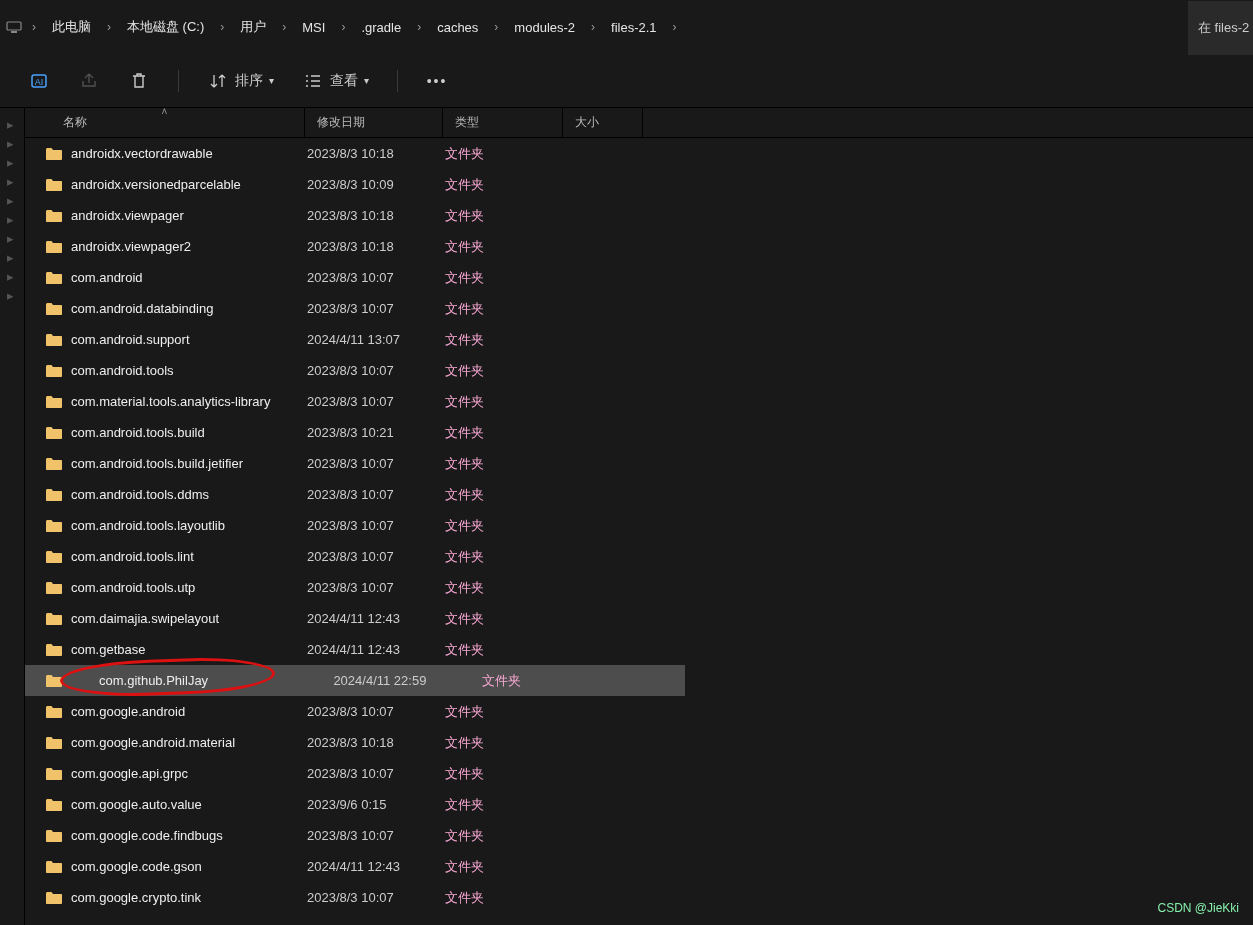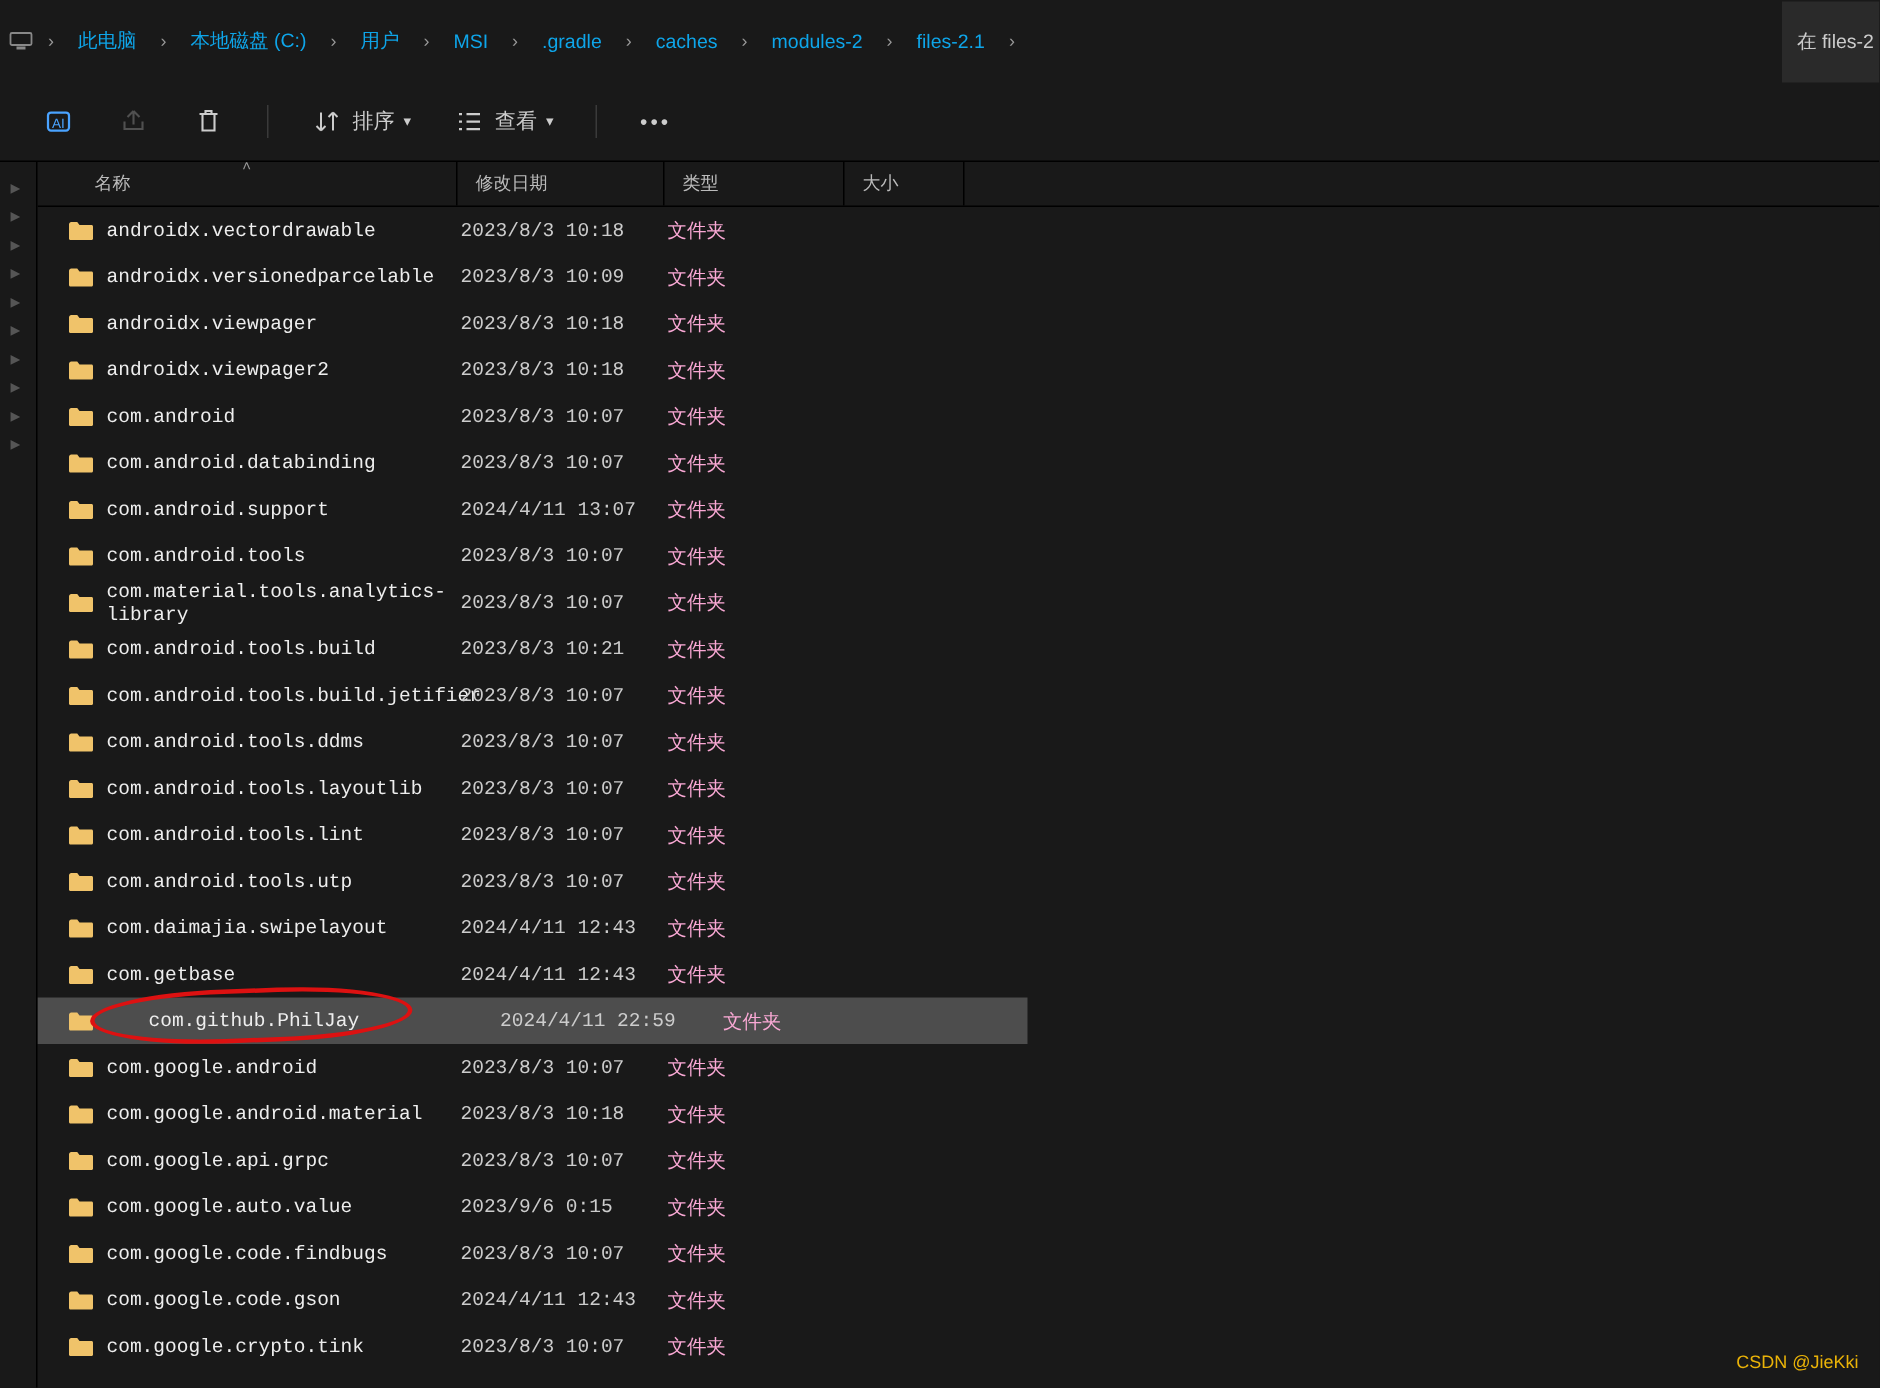--- a/index.html
+++ b/index.html
@@ -29,21 +29,21 @@
     display:flex; align-items:center; justify-content:center;
   }
   .chev {
     width:20px;
     color:#999;
     display:flex; align-items:center; justify-content:center;
     font-size:12px;
   }
   .crumb {
     padding:6px 8px;
-    color:#0ea5e9;
+    color:#e5e5e5;
     white-space:nowrap;
     cursor:pointer;
   }
   .search-slot {
     position:absolute;
     right:0; top:1px;
     height:54px;
     width:65px;
     background:#2a2a2a;
     display:flex; align-items:center;
@@ -117,21 +117,20 @@
     margin:9px auto;
     color:#555;
   }
 
   
   .file-list {
     position:absolute;
     left:25px; top:138px;
     right:0; bottom:0;
     overflow:hidden;
-    font-family:Liberation Mono, monospace;
   }
   .row {
     height:31px;
     display:flex;
     align-items:center;
     padding-left:20px;
     position:relative;
   }
   .row.selected {
     background:#4d4d4d;
@@ -155,21 +154,21 @@
     width:215px;
     height:36px;
     border:3px solid #d11;
     border-radius:50%/60%;
     transform:rotate(-2deg);
   }
 
   .watermark {
     position:absolute;
     right:14px; bottom:10px;
-    color:#eab308;
+    color:#86efac;
     font-size:12px;
   }
 
   svg { display:block; }
 </style>
 </head>
 <body>
 
 <div class="breadcrumb-bar">
   <span class="bc-icon">

